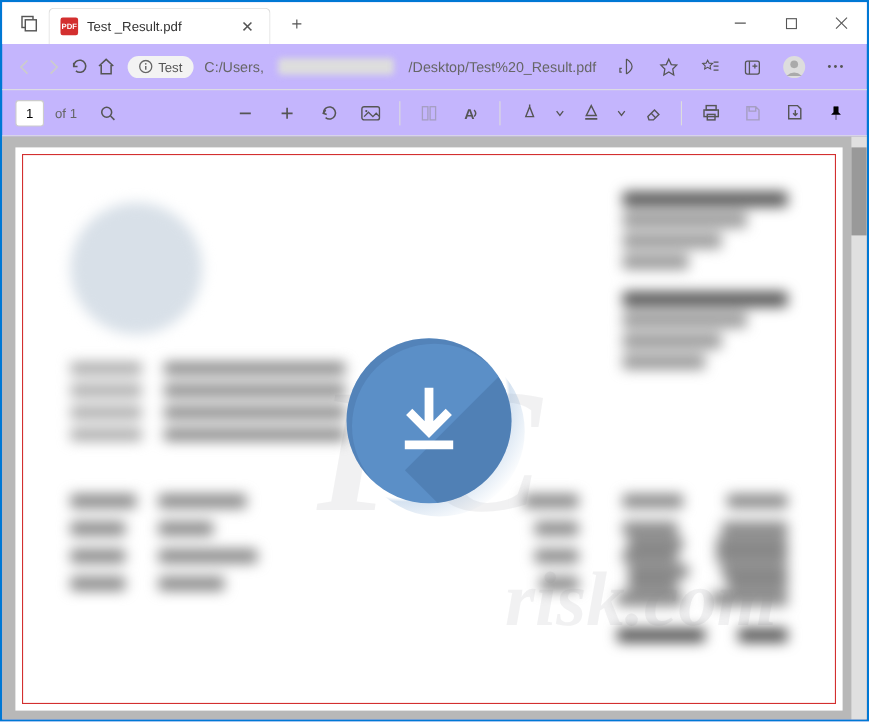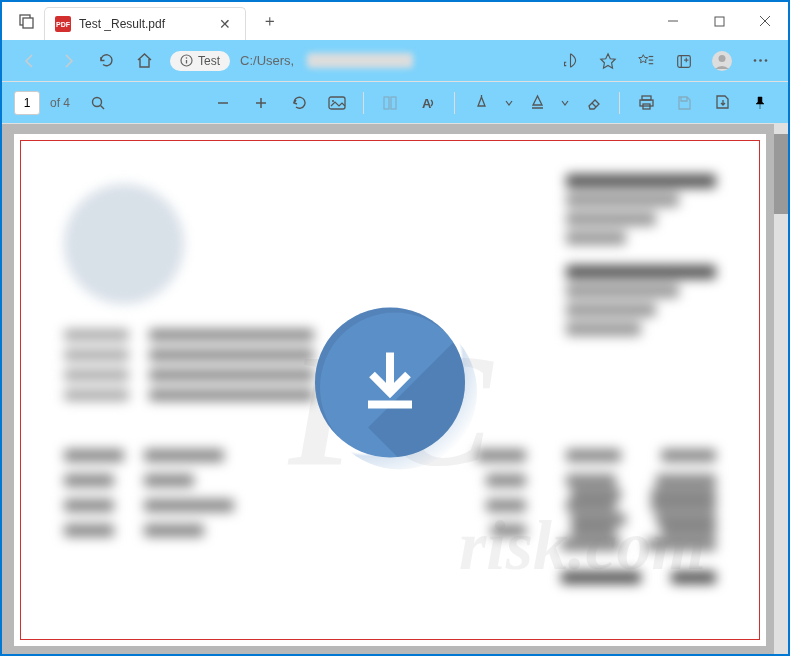--- a/index.html
+++ b/index.html
@@ -1,18 +1,18 @@
 <!DOCTYPE html>
 <html><head>
   <meta charset="utf-8">
   <style>
     * { margin: 0; padding: 0; box-sizing: border-box; font-family: 'Segoe UI', sans-serif; }
     body { width: 790px; height: 656px; overflow: hidden; background: #fff; }
     
-    .window { width: 790px; height: 656px; border: 2px solid #0078d4; background: #7dd3fc; display: flex; flex-direction: column; }
+    .window { width: 790px; height: 656px; border: 2px solid #0078d4; background: #c4b5fd; display: flex; flex-direction: column; }
     
     .titlebar { height: 38px; display: flex; align-items: center; background: #fff; }
     .titlebar-left { display: flex; align-items: center; padding-left: 8px; }
     .tab-icon-btn { width: 34px; height: 30px; display: flex; align-items: center; justify-content: center; color: #555; }
     .tab { display: flex; align-items: center; height: 33px; padding: 0 10px; border-radius: 5px 5px 0 0; background: #fff; border: 1px solid #ddd; border-bottom: none; margin-top: 5px; }
     .tab-pdf-icon { width: 16px; height: 16px; background: #d32f2f; border-radius: 2px; display: flex; align-items: center; justify-content: center; color: #fff; font-size: 7px; font-weight: bold; margin-right: 8px; }
     .tab-title { font-size: 12px; color: #333; margin-right: 50px; }
     .tab-close { color: #555; font-size: 14px; cursor: pointer; padding: 2px 4px; }
     .tab-new { margin-left: 8px; color: #555; font-size: 16px; padding: 4px 8px; cursor: pointer; }
     .window-controls { margin-left: auto; display: flex; }
@@ -132,20 +132,21 @@
       <svg width="13" height="13" viewBox="0 0 13 13">
           <circle cx="6.5" cy="6.5" r="5.5" fill="none" stroke="#666" stroke-width="1.2"></circle>
           <line x1="6.5" y1="6" x2="6.5" y2="9.5" stroke="#666" stroke-width="1.3"></line>
           <circle cx="6.5" cy="4" r="0.8" fill="#666"></circle>
         </svg>
       <span>Test</span>
     </div>
     <div class="addr-bar">
       <span>C:/Users,</span>
       <span class="addr-blur">xxxxxxxxxxxxxxx</span>
+      <span>/Desktop/Test%20_Result.pdf</span>
     </div>
     <div class="nav-right">
       <div class="nav-btn">
           <svg width="17" height="17" viewBox="0 0 20 20">
             <path d="M10 2 L10 18 M5 12 L3 12 L3 16 L5 16 M10 2 Q16 6 16 10 Q16 14 10 18" fill="none" stroke="#555" stroke-width="1.3"></path>
           </svg>
         </div>
       <div class="nav-btn">
           <svg width="18" height="18" viewBox="0 0 20 20">
             <path d="M10 2 L12.5 7.5 L18 8 L14 12 L15 18 L10 15 L5 18 L6 12 L2 8 L7.5 7.5 Z" fill="none" stroke="#555" stroke-width="1.3"></path>
@@ -179,21 +180,21 @@
             <circle cx="3" cy="8.5" r="1.3" fill="#555"></circle>
             <circle cx="8.5" cy="8.5" r="1.3" fill="#555"></circle>
             <circle cx="14" cy="8.5" r="1.3" fill="#555"></circle>
           </svg>
         </div>
     </div>
   </div>
 
   <div class="pdf-toolbar">
     <input class="page-input" value="1" style="">
-    <span class="page-of">of 4</span>
+    <span class="page-of">of 1</span>
     <div class="tb-btn">
         <svg width="16" height="16" viewBox="0 0 16 16">
           <circle cx="7" cy="7" r="4.5" fill="none" stroke="#555" stroke-width="1.4"></circle>
           <line x1="10.5" y1="10.5" x2="14" y2="14" stroke="#555" stroke-width="1.4"></line>
         </svg>
       </div>
     <div class="tb-spacer"></div>
     <div class="tb-btn">
         <svg width="16" height="16">
           <line x1="3" y1="8" x2="13" y2="8" stroke="#555" stroke-width="1.5"></line>

